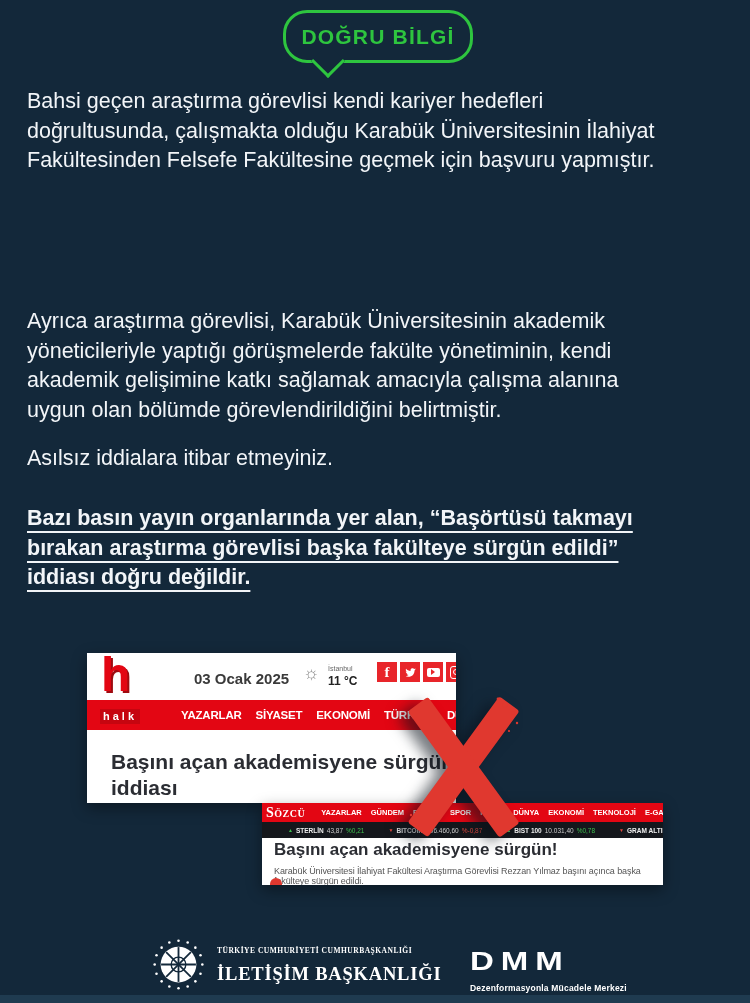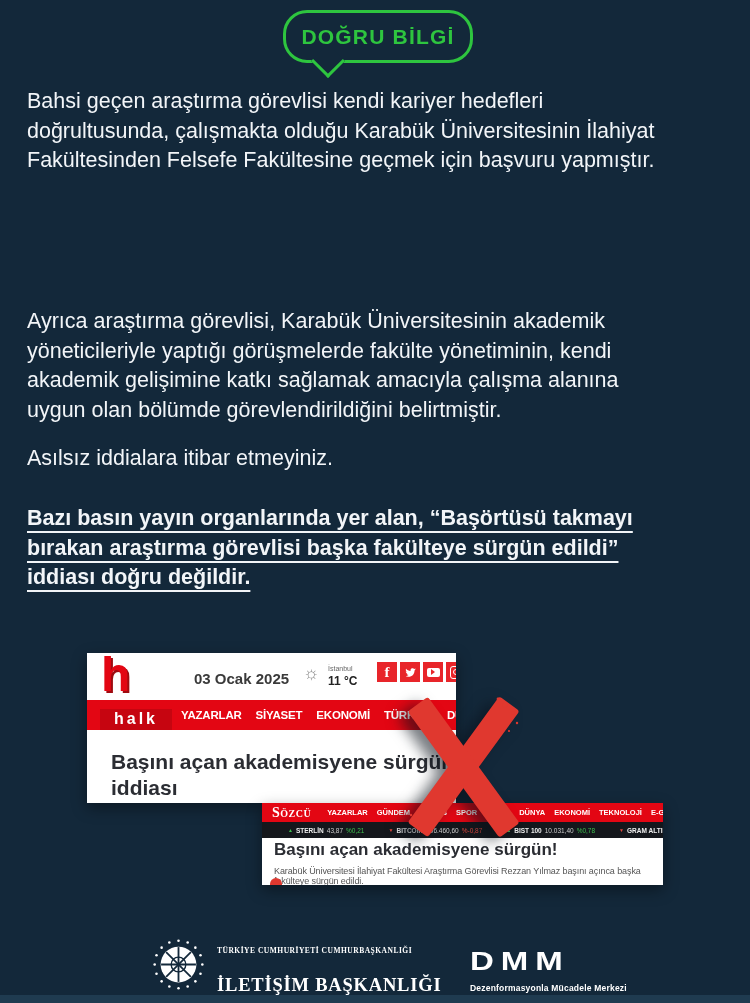--- a/index.html
+++ b/index.html
@@ -18,22 +18,22 @@
         white-space:pre-line;}
   .p1{top:87px}.p2{top:197px}.p3{top:307px}.p4{top:444px}
   .claim{top:504px;font-weight:bold;text-decoration:underline;text-underline-offset:6px;
          text-decoration-thickness:2px;}
 
   
   .halk-card{position:absolute;left:87px;top:653px;width:369px;height:150px;background:#fff;
              overflow:hidden;box-shadow:0 5px 14px rgba(0,0,0,.4);}
   .halk-h{position:absolute;left:14px;top:-2px;font-size:48px;font-weight:bold;color:#E30613;
           text-shadow:2px 2px 0 #9e0b10;line-height:1;z-index:3;}
-  .halk-label{position:absolute;left:13px;top:56px;background:#c60510;color:#fff;font-size:16px;
-          font-weight:bold;letter-spacing:3px;padding:1px 14px 2px;z-index:3;}
+  .halk-label{position:absolute;left:13px;top:56px;background:#c60510;color:#fff;font-size:11px;
+          font-weight:bold;letter-spacing:3px;padding:1px 3px 2px;z-index:3;}
   .halk-date{position:absolute;left:107px;top:17px;font-size:15px;font-weight:bold;color:#3a3a3a;}
   .sun{position:absolute;left:216px;top:10px;font-size:18px;color:#8a8a8a;}
   .halk-city{position:absolute;left:241px;top:12px;font-size:7px;color:#666;}
   .halk-temp{position:absolute;left:241px;top:21px;font-size:12px;font-weight:bold;color:#222;}
   .social{position:absolute;right:-10px;top:9px;display:flex;gap:3px;z-index:2;}
   .sic{width:20px;height:20px;background:#E8252A;display:flex;align-items:center;justify-content:center;
        color:#fff;}
   .sic-f::before{content:"f";font-family:"Liberation Serif",serif;font-weight:bold;font-size:15px;}
   .sic svg{width:13px;height:13px;fill:#fff;}
   .yt-box{width:13px;height:9px;background:#fff;border-radius:2px;display:flex;align-items:center;justify-content:center;}
@@ -43,21 +43,21 @@
   .halk-nav{position:absolute;left:0;top:47px;width:100%;height:30px;background:#E30613;display:flex;
             align-items:center;gap:14px;padding-left:94px;box-sizing:border-box;white-space:nowrap;}
   .halk-nav-item{color:#fff;font-size:11.5px;font-weight:bold;letter-spacing:-0.2px;}
   .halk-headline{position:absolute;left:24px;top:96px;font-size:21px;font-weight:bold;color:#2B2D33;
             line-height:26px;white-space:pre-line;}
 
   
   .sozcu-card{position:absolute;left:262px;top:803px;width:401px;height:82px;background:#fff;
               overflow:hidden;box-shadow:0 5px 14px rgba(0,0,0,.4);}
   .sozcu-bar{position:absolute;left:0;top:0;width:100%;height:19px;background:#E30613;display:flex;
-             align-items:center;padding-left:10px;box-sizing:border-box;white-space:nowrap;}
+             align-items:center;padding-left:4px;box-sizing:border-box;white-space:nowrap;}
   .sozcu-logo{color:#fff;font-family:"Liberation Serif",serif;font-variant:small-caps;
               font-weight:bold;font-size:14px;letter-spacing:.5px;}
   .sozcu-nav{display:flex;gap:9px;margin-left:16px;}
   .sozcu-nav-item{color:#fff;font-size:7.5px;font-weight:bold;}
   .ticker{position:absolute;left:0;top:19px;width:100%;height:16px;background:#14171C;display:flex;
           align-items:center;gap:24px;padding-left:26px;box-sizing:border-box;white-space:nowrap;}
   .tk{display:flex;align-items:center;gap:3px;font-size:6.5px;}
   .tk .arr{font-style:normal;font-size:5px;}
   .tk.up .arr{color:#3FBF4F}.tk.down .arr{color:#E0483E}
   .tk .nm{color:#eee;font-weight:bold;}
@@ -68,21 +68,21 @@
   .sozcu-dot{position:absolute;left:8px;top:75px;width:12px;height:12px;border-radius:50%;background:#E0382F;}
 
   
   .xmark{position:absolute;left:405px;top:697px;width:118px;height:140px;z-index:6;
          filter:drop-shadow(-10px 5px 7px rgba(8,14,24,.55));}
 
   
   .emblem{position:absolute;left:151px;top:937px;}
   .org{position:absolute;left:217px;top:946px;color:#fff;font-family:"Liberation Serif",serif;}
   .org-l1{font-size:7.5px;font-weight:bold;letter-spacing:.5px;}
-  .org-l2{font-size:18.5px;font-weight:bold;letter-spacing:.8px;margin-top:20px;}
+  .org-l2{font-size:18.5px;font-weight:bold;letter-spacing:.8px;margin-top:9px;}
   .dmm{position:absolute;left:470px;top:948px;color:#fff;}
   .dmm-word{font-size:33px;font-weight:bold;letter-spacing:7px;transform:scaleY(.8);
             transform-origin:left top;line-height:1;}
   .dmm-sub{font-size:8.5px;font-weight:bold;margin-top:2px;letter-spacing:.2px;}
   .bottom-strip{position:absolute;left:0;bottom:0;width:100%;height:8px;background:#1F3B50;}
 </style>
 </head>
 <body>
 
 <div class="page">

